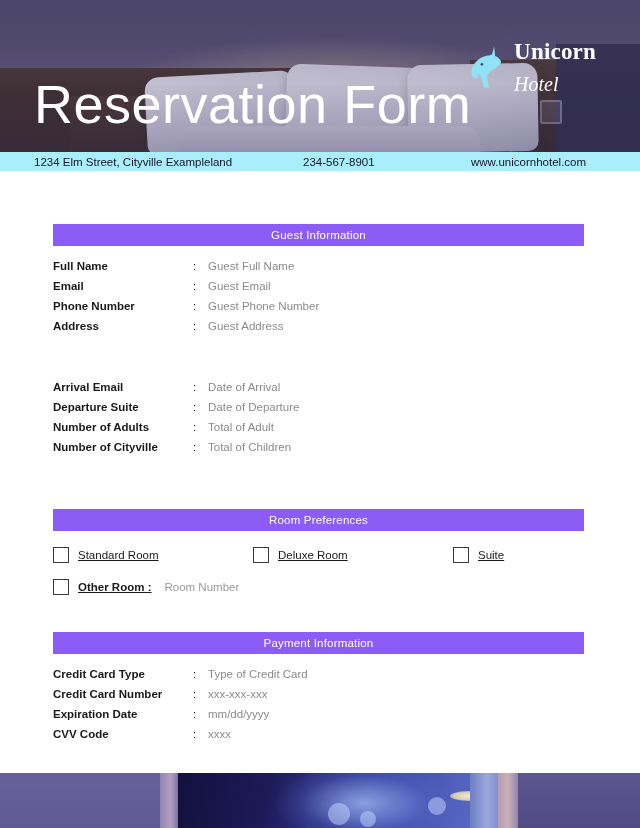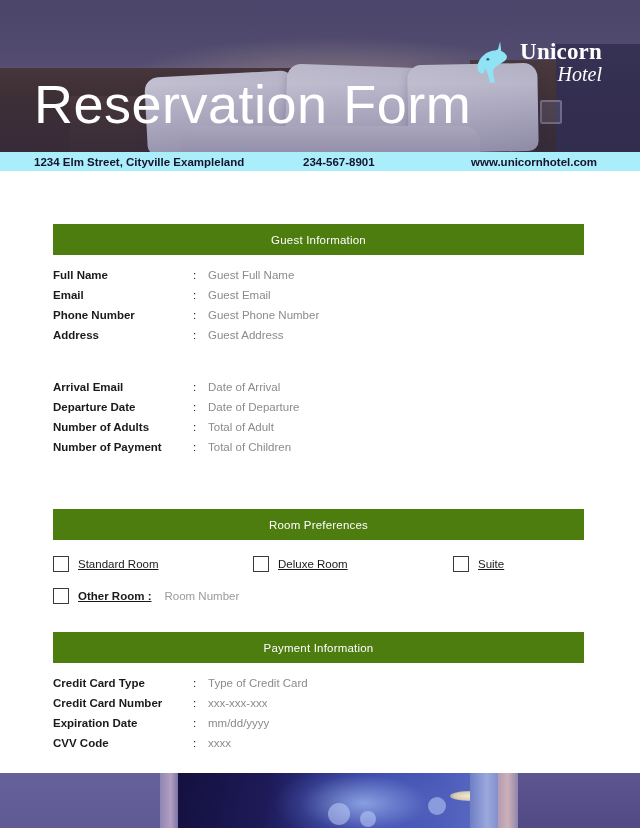--- a/index.html
+++ b/index.html
@@ -93,74 +93,73 @@
     font-size: 54px;
     line-height: 56px;
     font-weight: 300;
     color: #ffffff;
     letter-spacing: 0.5px;
     white-space: nowrap;
   }
 
   .logo {
     position: absolute;
-    right: 38px;
+    right: 44px;
     top: 40px;
     display: flex;
     align-items: center;
     gap: 8px;
-    text-align: right;
   }
   .logo-mark { width: 38px; height: 44px; display:block; }
   .logo-text { line-height: 1; }
   .logo-name {
     font-family: "Liberation Serif", serif;
     font-weight: bold;
     font-size: 23px;
     color: #ffffff;
     letter-spacing: 0.2px;
     display: block;
   }
   .logo-sub {
     font-family: "Liberation Serif", serif;
     font-style: italic;
     font-size: 20px;
     color: #ffffff;
     display: block;
-    margin-top: 1px;
+    margin-top: 11px;
   }
 
   
   .contact-bar {
     position: absolute;
     top: 152px; left: 0;
     width: 640px; height: 19px;
     background: #aaeefb;
     display: flex;
     align-items: center;
     font-size: 11.5px;
-    font-weight: bold;
+    font-weight: normal;
     color: #14142a;
   }
   .contact-bar .c-addr { position: absolute; left: 34px; }
   .contact-bar .c-phone { position: absolute; left: 303px; }
   .contact-bar .c-web { position: absolute; left: 471px; }
 
   
   .sheet {
     position: absolute;
     top: 182px; left: 0;
     width: 640px;
     height: 591px;
     background: #ffffff;
   }
   .section { position: absolute; left: 53px; width: 531px; }
   .sec-bar {
-    height: 31px;
-    background: #4d7c0f;
+    height: 22px;
+    background: #8b5cf6;
     color: #ffffff;
     font-size: 11.5px;
     display: flex;
     align-items: center;
     justify-content: center;
     letter-spacing: 0.2px;
   }
   .rows { margin-top: 14px; }
   .row {
     display: flex;
@@ -350,31 +349,31 @@
   </div>
 
   <div class="section" style="top:185px;">
     <div class="rows">
       <div class="row">
         <span class="lbl">Arrival Email</span>
         <span class="colon">:</span>
         <span class="val">Date of Arrival</span>
       </div>
       <div class="row">
-        <span class="lbl">Departure Date</span>
+        <span class="lbl">Departure Suite</span>
         <span class="colon">:</span>
         <span class="val">Date of Departure</span>
       </div>
       <div class="row">
         <span class="lbl">Number of Adults</span>
         <span class="colon">:</span>
         <span class="val">Total of Adult</span>
       </div>
       <div class="row">
-        <span class="lbl">Number of Payment</span>
+        <span class="lbl">Number of Cityville</span>
         <span class="colon">:</span>
         <span class="val">Total of Children</span>
       </div>
     </div>
   </div>
 
   <div class="section" style="top:327px;">
     <div class="sec-bar">Room Preferences</div>
     <div class="cb-row">
       <div class="cb c1">

